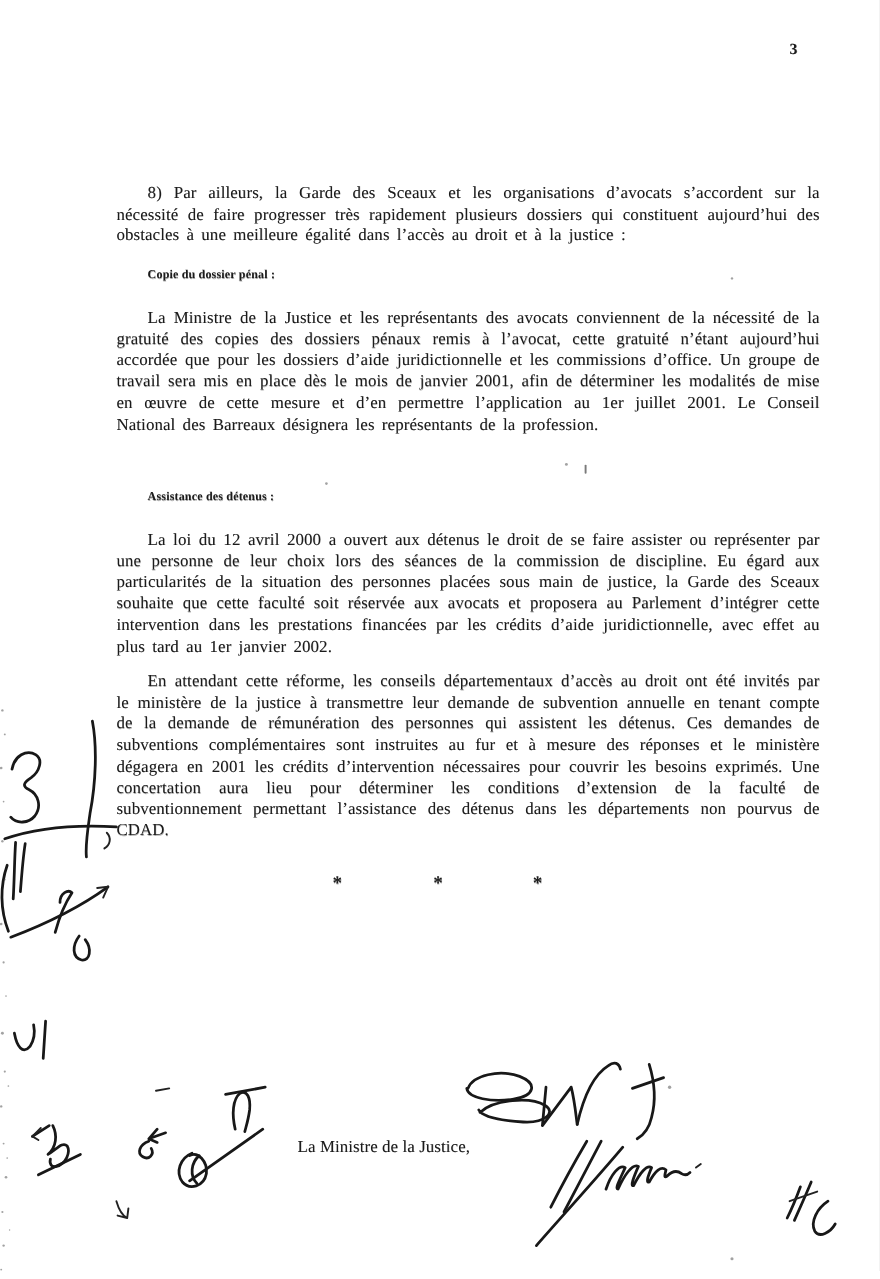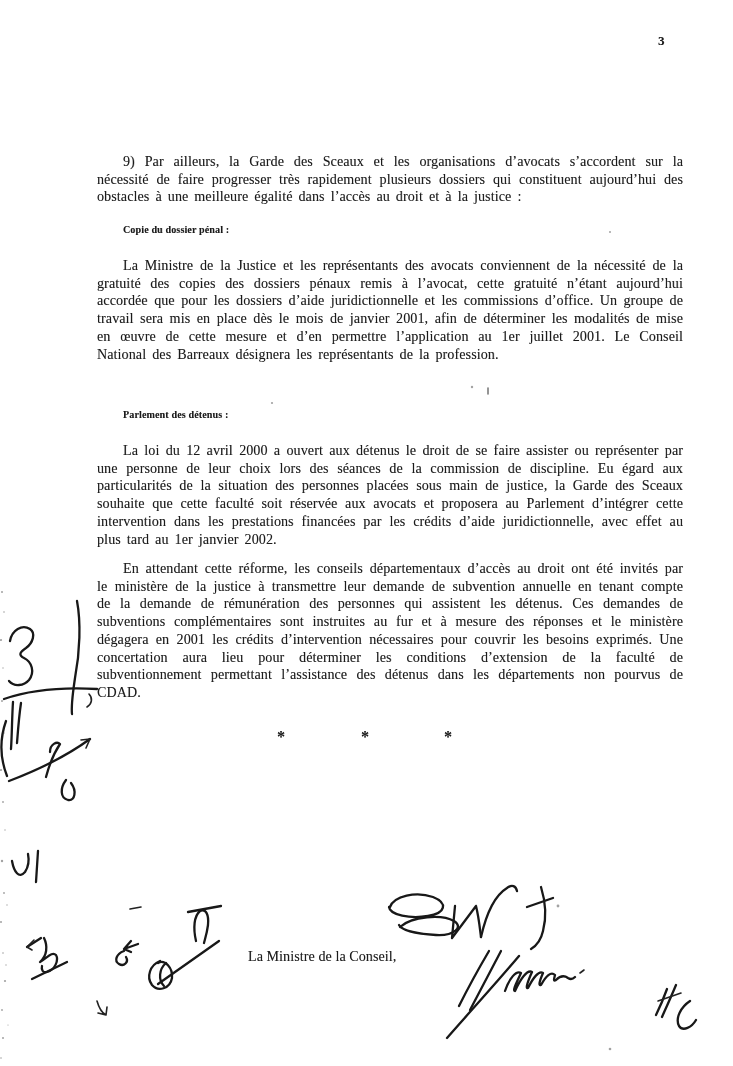--- a/index.html
+++ b/index.html
@@ -66,39 +66,39 @@
   .ink-thin { fill: none; stroke: #222; stroke-width: 1.6; stroke-linecap: round; }
   .speck { fill: #555; opacity: 0.55; }
 </style>
 </head>
 <body>
 
 <div class="page">
 
   <div class="page-number">3</div>
 
-  <p class="para" style="top:153px">9) Par ailleurs, la Garde des Sceaux et les organisations d’avocats s’accordent sur la nécessité de faire progresser très rapidement plusieurs dossiers qui constituent aujourd’hui des obstacles à une meilleure égalité dans l’accès au droit et à la justice :</p>
+  <p class="para" style="top:153px">8) Par ailleurs, la Garde des Sceaux et les organisations d’avocats s’accordent sur la nécessité de faire progresser très rapidement plusieurs dossiers qui constituent aujourd’hui des obstacles à une meilleure égalité dans l’accès au droit et à la justice :</p>
 
   <div class="heading" style="top:224px">Copie du dossier pénal :</div>
 
   <p class="para" style="top:257px">La Ministre de la Justice et les représentants des avocats conviennent de la nécessité de la gratuité des copies des dossiers pénaux remis à l’avocat, cette gratuité n’étant aujourd’hui accordée que pour les dossiers d’aide juridictionnelle et les commissions d’office. Un groupe de travail sera mis en place dès le mois de janvier 2001, afin de déterminer les modalités de mise en œuvre de cette mesure et d’en permettre l’application au 1er juillet 2001. Le Conseil National des Barreaux désignera les représentants de la profession.</p>
 
-  <div class="heading" style="top:409px">Parlement des détenus :</div>
+  <div class="heading" style="top:409px">Assistance des détenus :</div>
 
   <p class="para" style="top:442px">La loi du 12 avril 2000 a ouvert aux détenus le droit de se faire assister ou représenter par une personne de leur choix lors des séances de la commission de discipline. Eu égard aux particularités de la situation des personnes placées sous main de justice, la Garde des Sceaux souhaite que cette faculté soit réservée aux avocats et proposera au Parlement d’intégrer cette intervention dans les prestations financées par les crédits d’aide juridictionnelle, avec effet au plus tard au 1er janvier 2002.</p>
 
   <p class="para" style="top:560px">En attendant cette réforme, les conseils départementaux d’accès au droit ont été invités par le ministère de la justice à transmettre leur demande de subvention annuelle en tenant compte de la demande de rémunération des personnes qui assistent les détenus. Ces demandes de subventions complémentaires sont instruites au fur et à mesure des réponses et le ministère dégagera en 2001 les crédits d’intervention nécessaires pour couvrir les besoins exprimés. Une concertation aura lieu pour déterminer les conditions d’extension de la faculté de subventionnement permettant l’assistance des détenus dans les départements non pourvus de CDAD.</p>
 
   <span class="asterisk" style="left:277px">*</span>
   <span class="asterisk" style="left:361px">*</span>
   <span class="asterisk" style="left:444px">*</span>
 
 
 
-  <div class="signature-caption">La Ministre de la Conseil,</div>
+  <div class="signature-caption">La Ministre de la Justice,</div>
 
   <svg class="handwriting" width="733" height="1066" viewBox="0 0 733 1066">
 
     <g>
       <path class="ink" d="M77,601 C81,622 80,652 75,678 C73,692 71,704 72,714"></path>
       <path class="ink" d="M10,641 C12,630 22,624 30,629 C36,633 33,643 26,648 C20,652 18,655 24,658 C32,662 35,672 29,680 C24,686 14,687 9,681"></path>
       <path class="ink" d="M4,699 C30,690 62,687 97,689"></path>
       <path class="ink-thin" d="M89,694 C93,698 92,704 87,707"></path>
       <path class="ink" d="M13,702 C12,716 12,734 11,749"></path>
       <path class="ink" d="M21,703 C19,716 18,730 17,743"></path>

